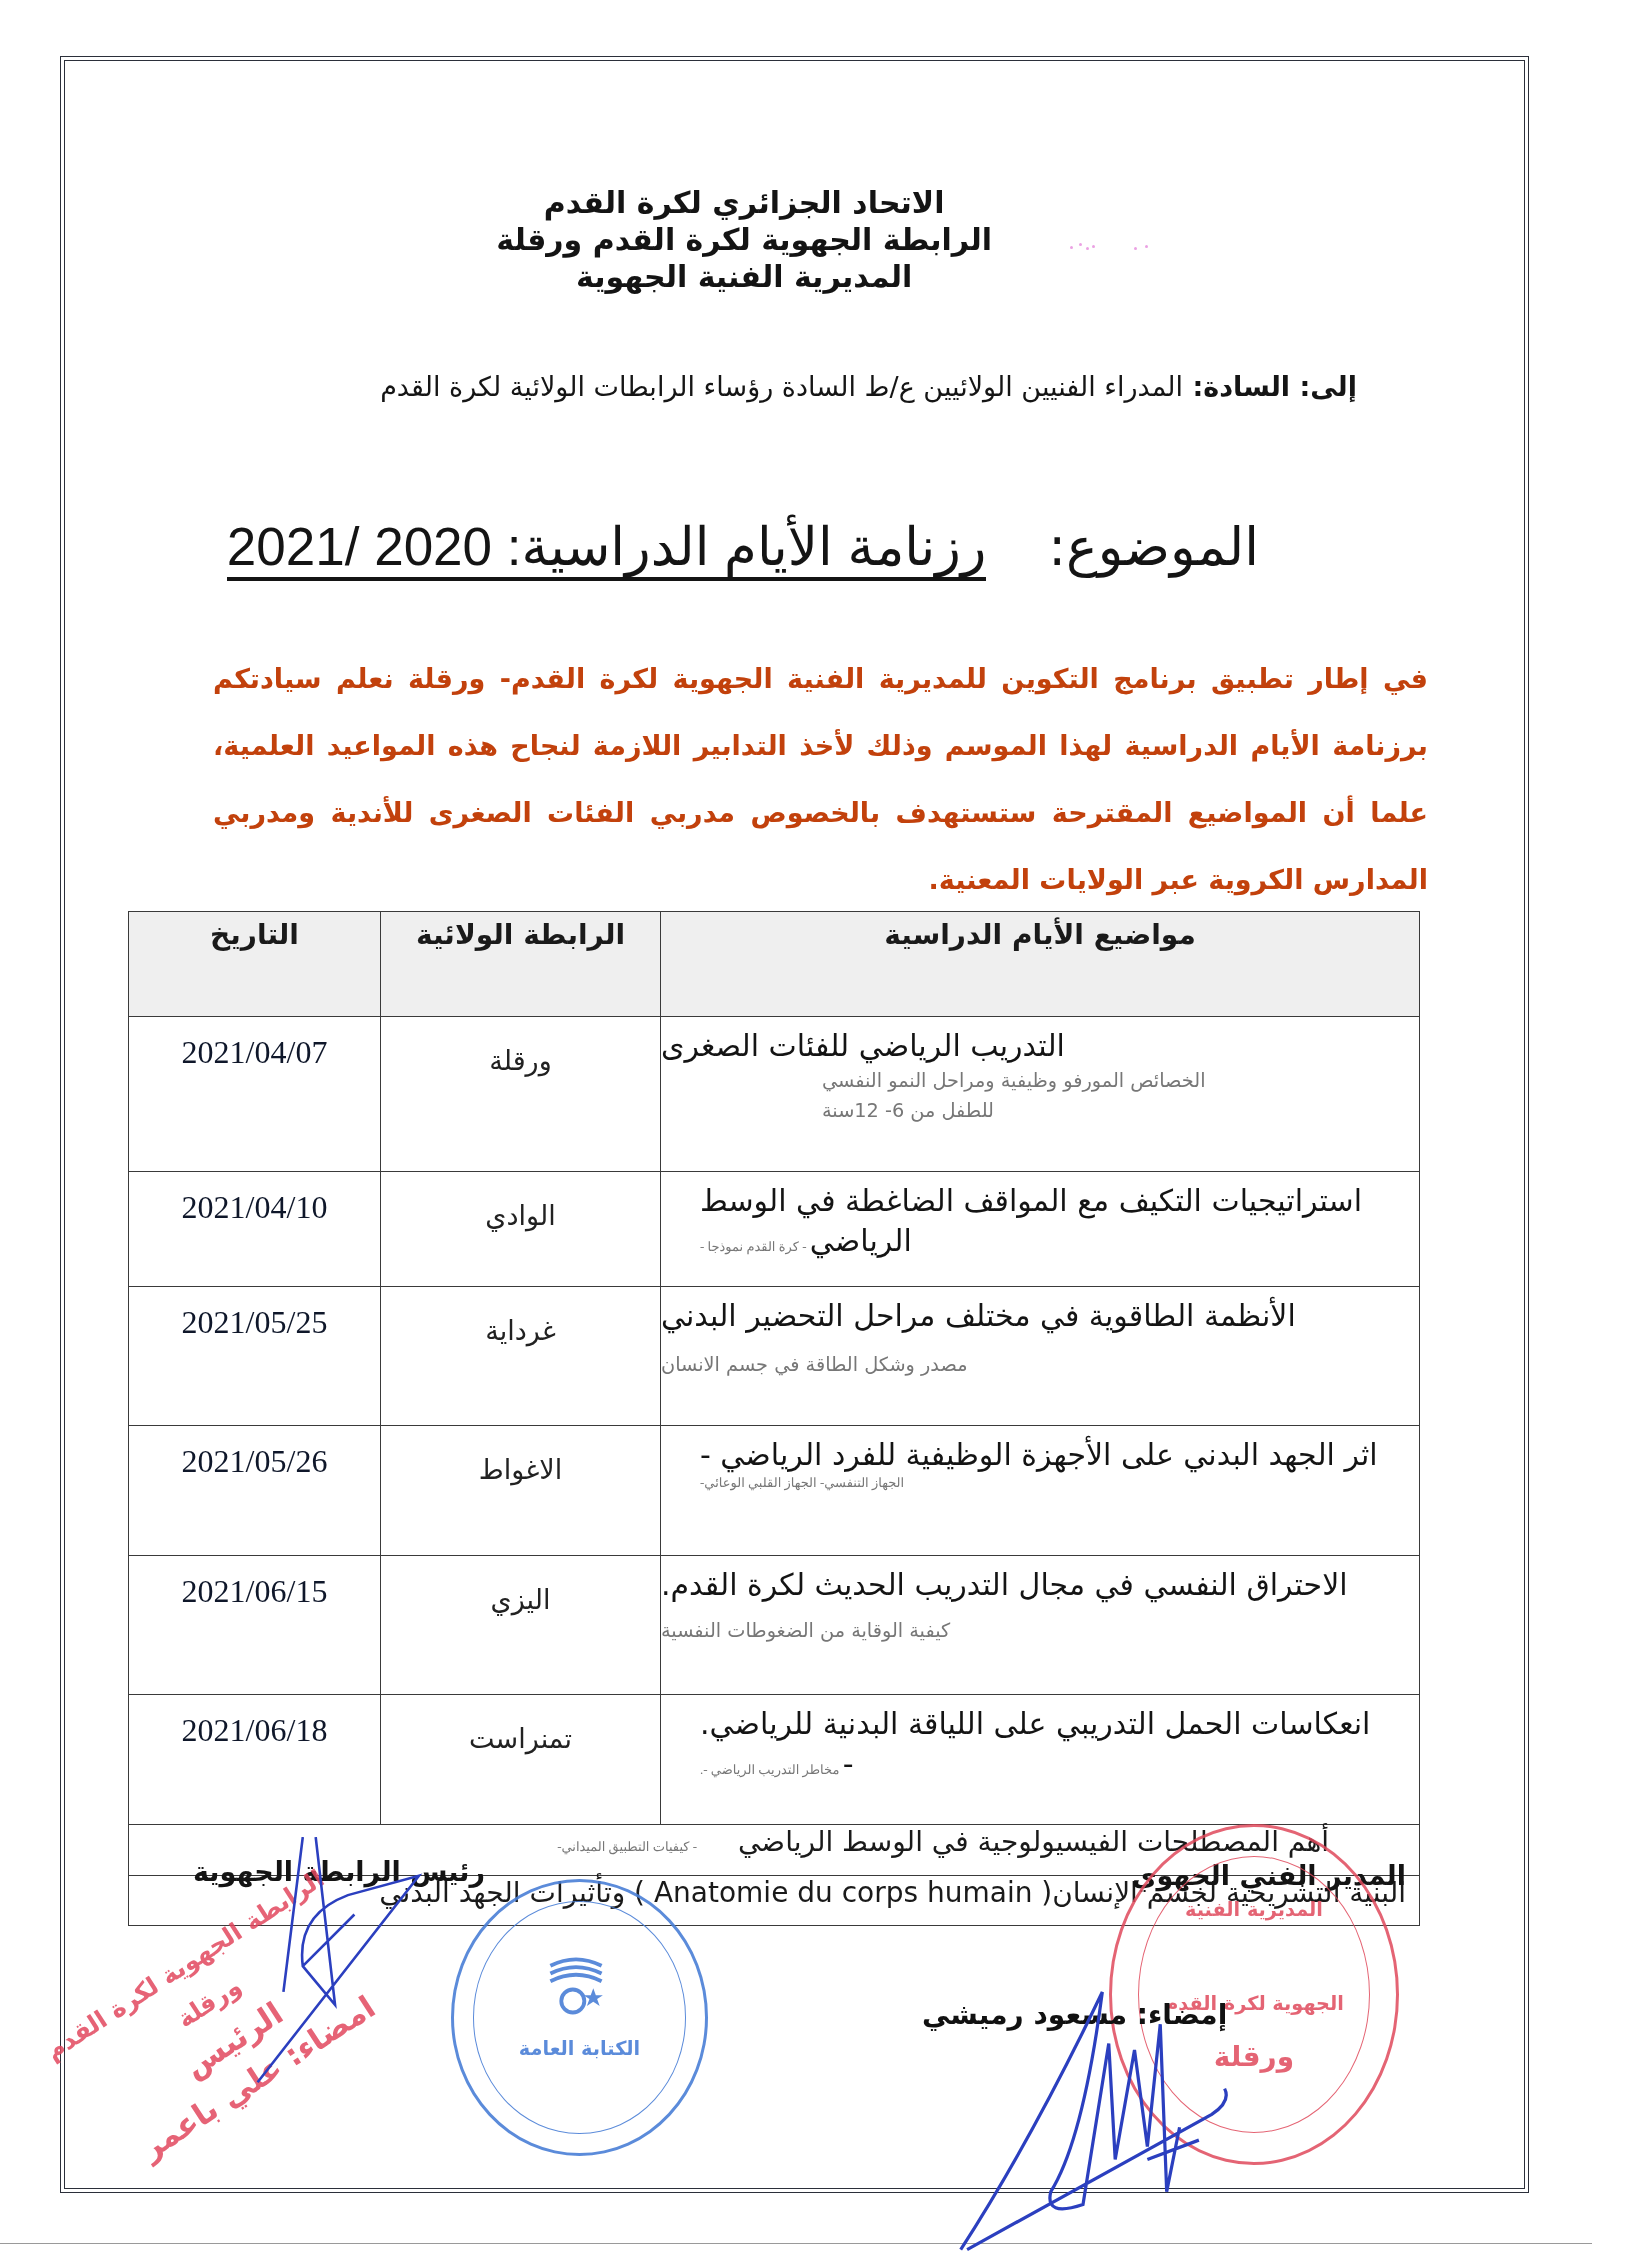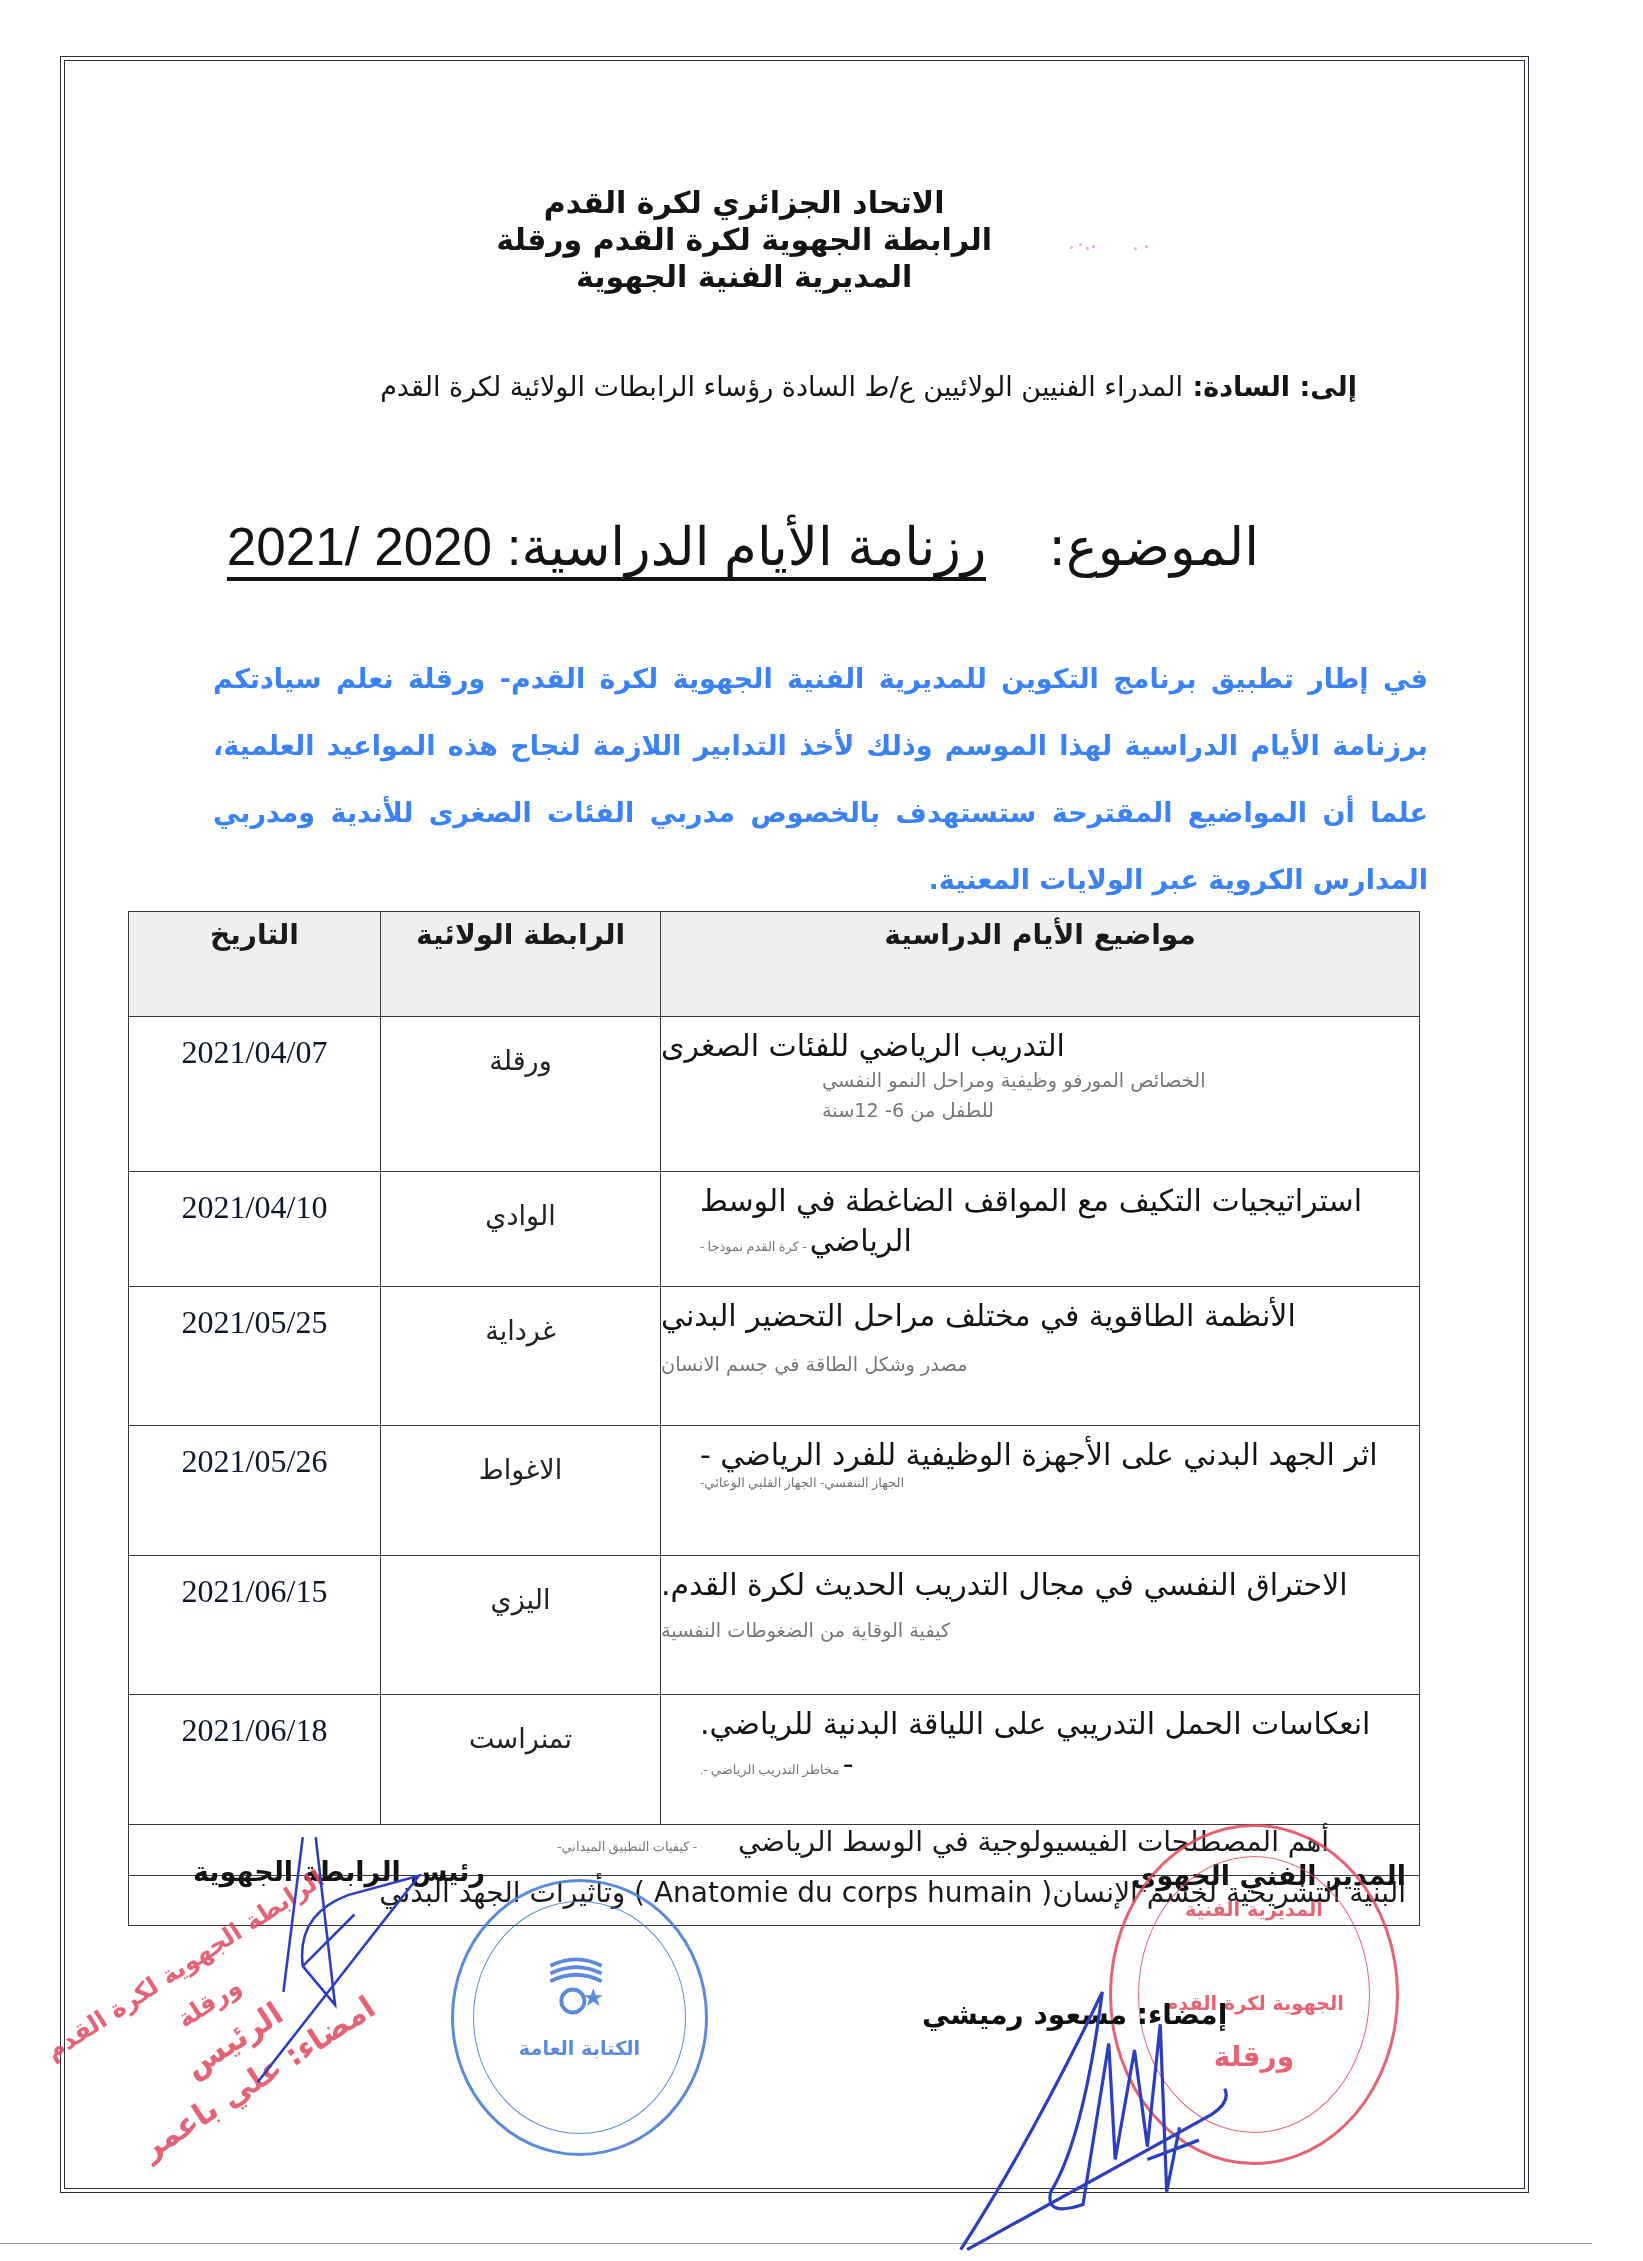--- a/index.html
+++ b/index.html
@@ -14,21 +14,21 @@
     .hdr { position:absolute; right:652px; top:184px; text-align:center; direction:rtl;
            font-family:"DejaVu Sans", sans-serif; font-weight:bold; font-size:30px; line-height:37px; color:#141414; }
     .hdr div { white-space:nowrap; }
     .specks { position:absolute; left:1070px; top:242px; width:90px; height:13px; }
     .specks i { position:absolute; width:3.2px; height:3.2px; border-radius:50%; background:#e37ad7; opacity:.7; }
     .to-line { position:absolute; right:287px; top:371px; direction:rtl; font-weight:bold; font-size:27px; white-space:nowrap; color:#151515; }
     .subject { position:absolute; right:385px; top:516px; direction:rtl; white-space:nowrap; font-weight:normal; font-size:53px; color:#141414; }
     .subject .lbl { margin-left:45px; }
     .subject .val { font-family:"Liberation Sans", sans-serif; border-bottom:4.5px solid #141414; padding-bottom:1.3px; }
     .intro { position:absolute; left:213px; width:1215px; top:645px; direction:rtl; text-align:justify;
-             text-align-last:right; font-weight:bold; font-size:27px; line-height:67px; color:#3b82f6; }
+             text-align-last:right; font-weight:bold; font-size:27px; line-height:67px; color:#c2410c; }
     table.sched { position:absolute; left:128px; top:911px; width:1292px; border-collapse:collapse; direction:ltr; }
     table.sched td, table.sched th { border:1.9px solid #3a3a3a; padding:0; vertical-align:top; }
     .th { background:#efefef; height:98px; text-align:center; font-weight:bold; font-size:28px; direction:rtl; padding-top:6.4px !important; }
     .c-date { width:251px; text-align:center; font-family:"Liberation Serif", serif; font-size:32px; padding-top:17px !important; color:#0f172a; }
     .c-league { width:279px; text-align:center; font-size:27px; direction:rtl; padding-top:28px !important; color:#222; }
     .c-topic { text-align:left; direction:rtl; padding-top:9px !important; }
     .t-main { font-size:30px; line-height:40px; color:#141414; }
     .t-sub { font-size:19.3px; line-height:30px; color:#777; }
     .t-inline-sub { font-size:13px; color:#777;font-family:Liberation Serif, serif; }
     .row1 td { height:126px; } .row2 td { height:86px; } .row3 td { height:110px; }

